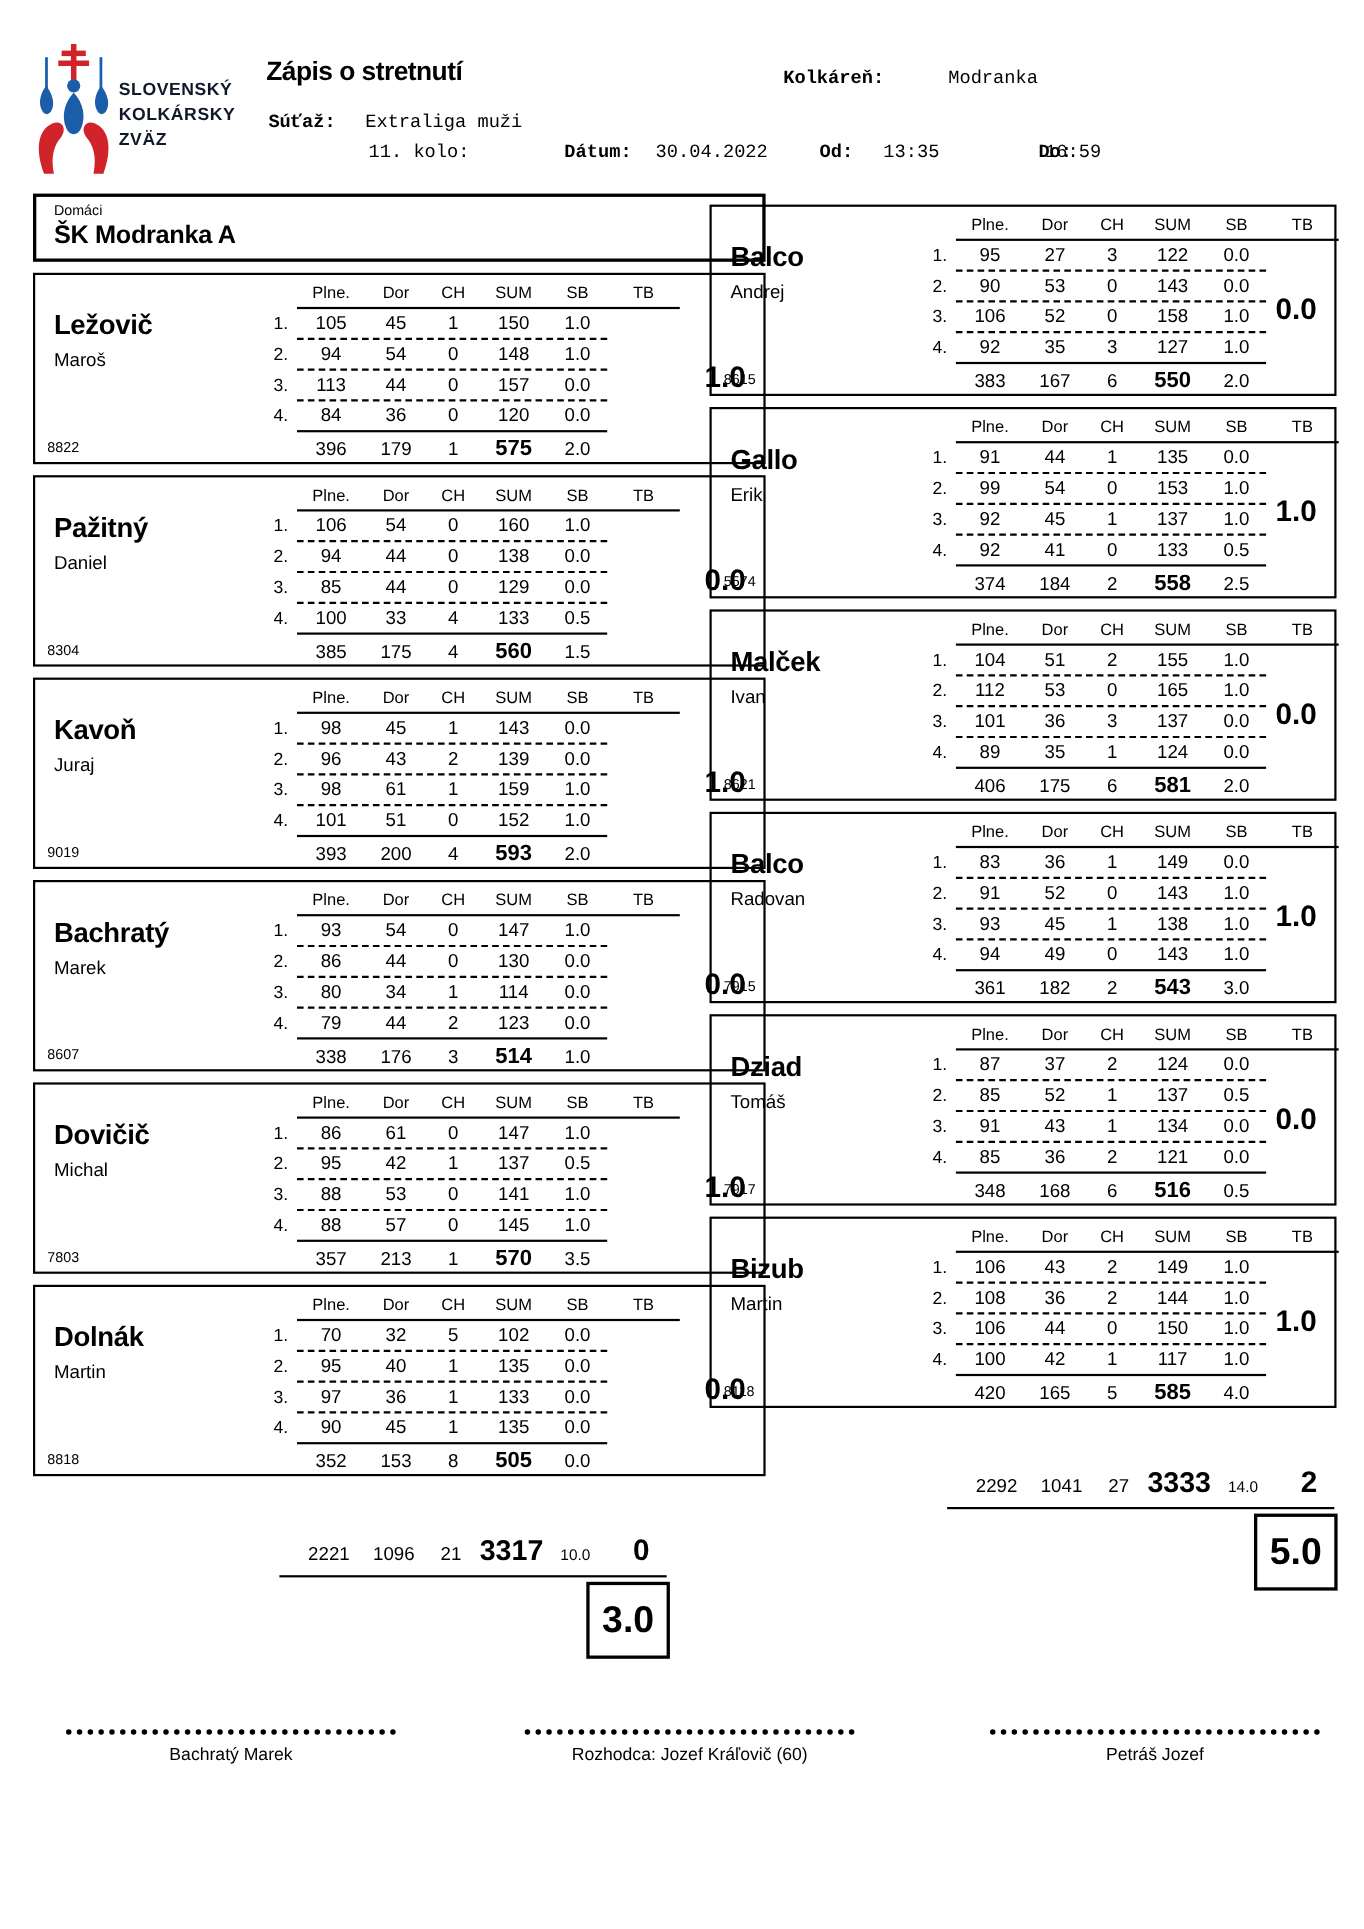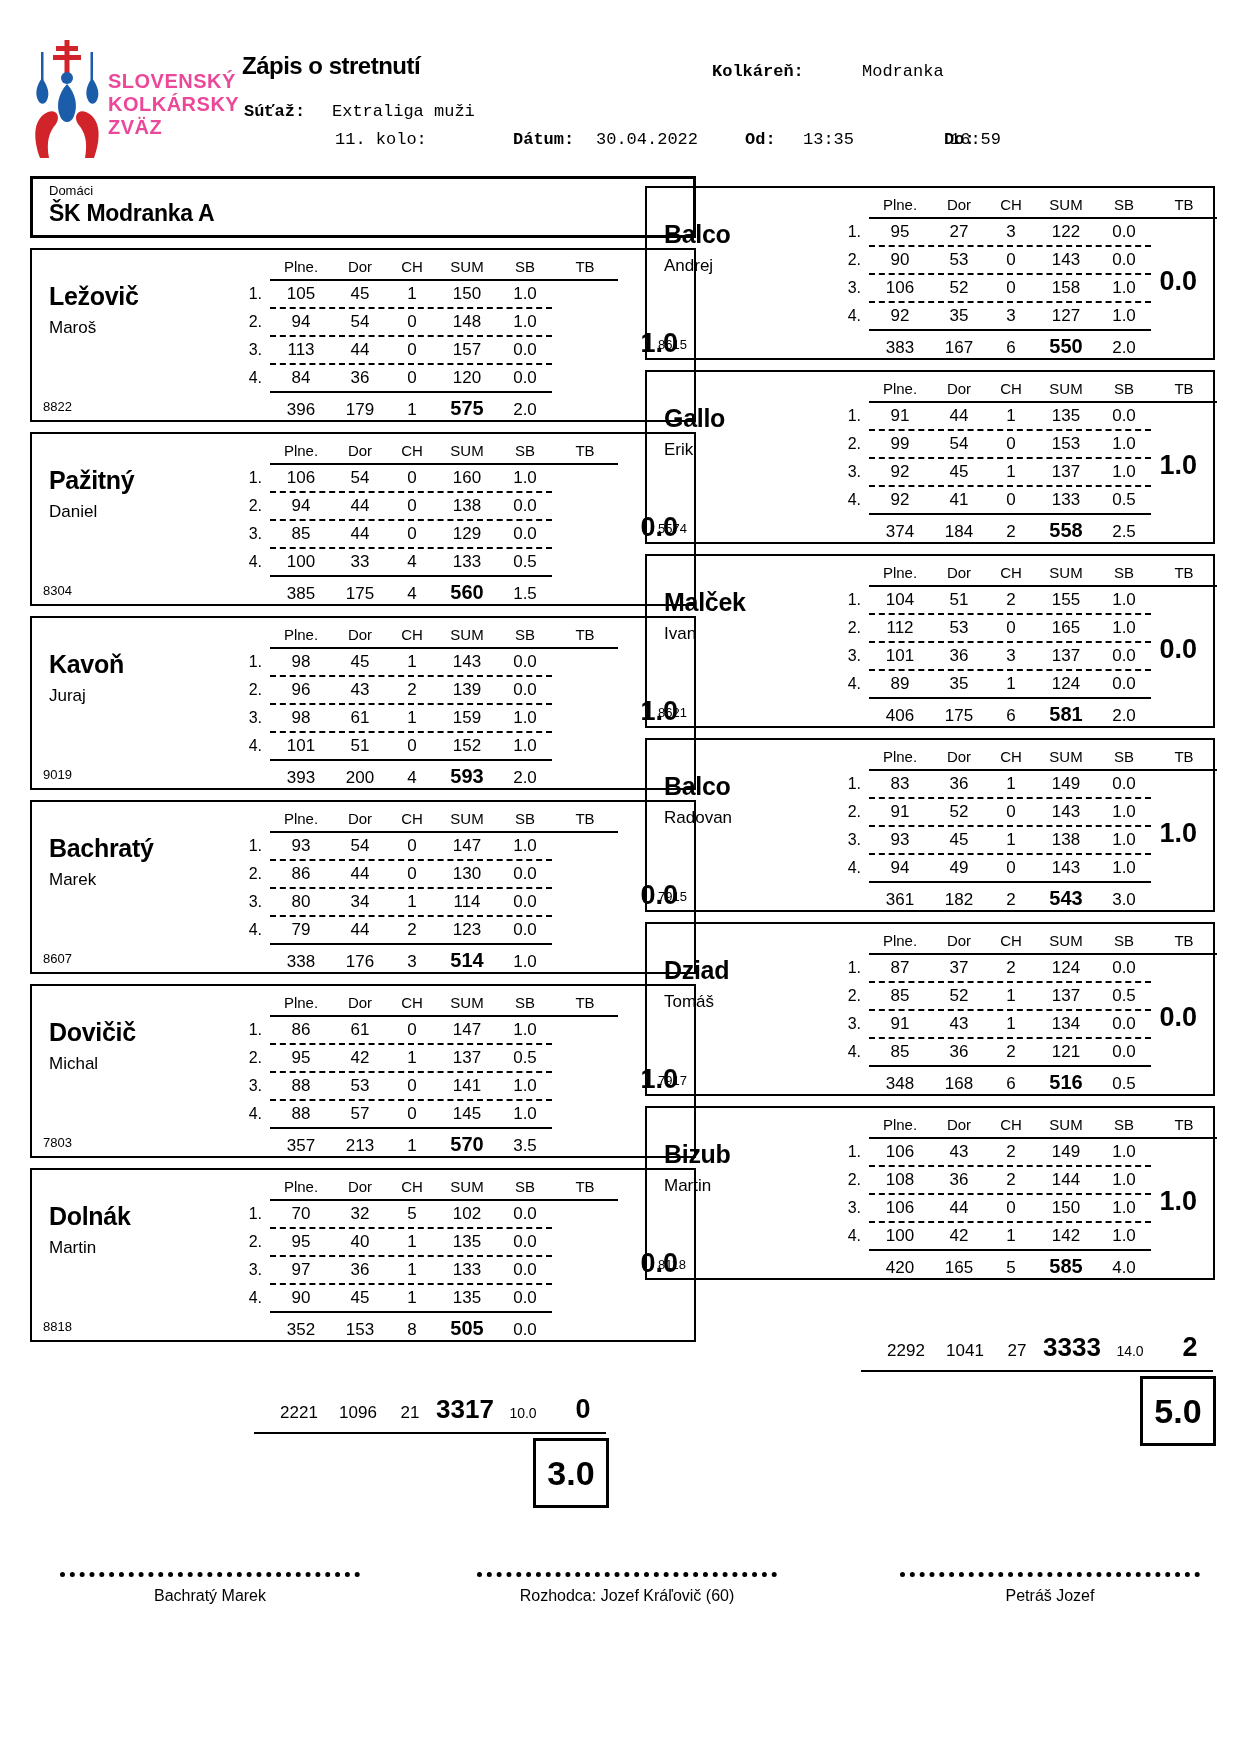--- a/index.html
+++ b/index.html
@@ -1,22 +1,22 @@
 <!DOCTYPE html>
 <html><head>
 <meta charset="utf-8">
 <style>
   html,body{margin:0;padding:0;background:#fff;}
   body{font-family:"Liberation Sans", sans-serif;color:#000;}
   .page{position:relative;width:1240px;height:1754px;background:#fff;overflow:hidden;}
 
   
   .logo-svg{position:absolute;left:30px;top:40px;}
-  .logo-text{position:absolute;left:108px;top:70px;color:#ec4899;font-weight:bold;
-             font-size:20px;line-height:23px;letter-spacing:.5px;}
+  .logo-text{position:absolute;left:108px;top:70px;color:#0f172a;font-weight:bold;
+             font-size:16px;line-height:23px;letter-spacing:.5px;}
   .doc-title{position:absolute;left:242px;top:52px;font-size:24px;font-weight:bold;letter-spacing:-.5px;}
   .lbl{font-weight:bold;}
   .hrow{position:absolute;font-size:17px;white-space:nowrap;font-family:Liberation Mono, monospace;}
 
   
   .team-col{position:absolute;top:176px;}
   .col-home{left:30px;width:666px;}
   .col-away{left:645px;width:570px;}
   .team-box{border:3px solid #000;height:52px;padding:4px 0 0 16px;box-sizing:content-box;}
   .team-role{font-size:13px;}
@@ -1040,21 +1040,21 @@
       <span></span>
     </div>
     <div class="dline"></div>
   </div>
               <div class="trow-wrap">
     <div class="trow">
       <span class="rnum">4.</span>
       <span>100</span>
       <span>42</span>
       <span>1</span>
-      <span>142</span>
+      <span>117</span>
       <span>1.0</span>
       <span></span>
     </div>
 
   </div>
             </div>
       <div class="tline"></div>
       <div class="trow ttotal">
         <span></span>
         <span>420</span>

